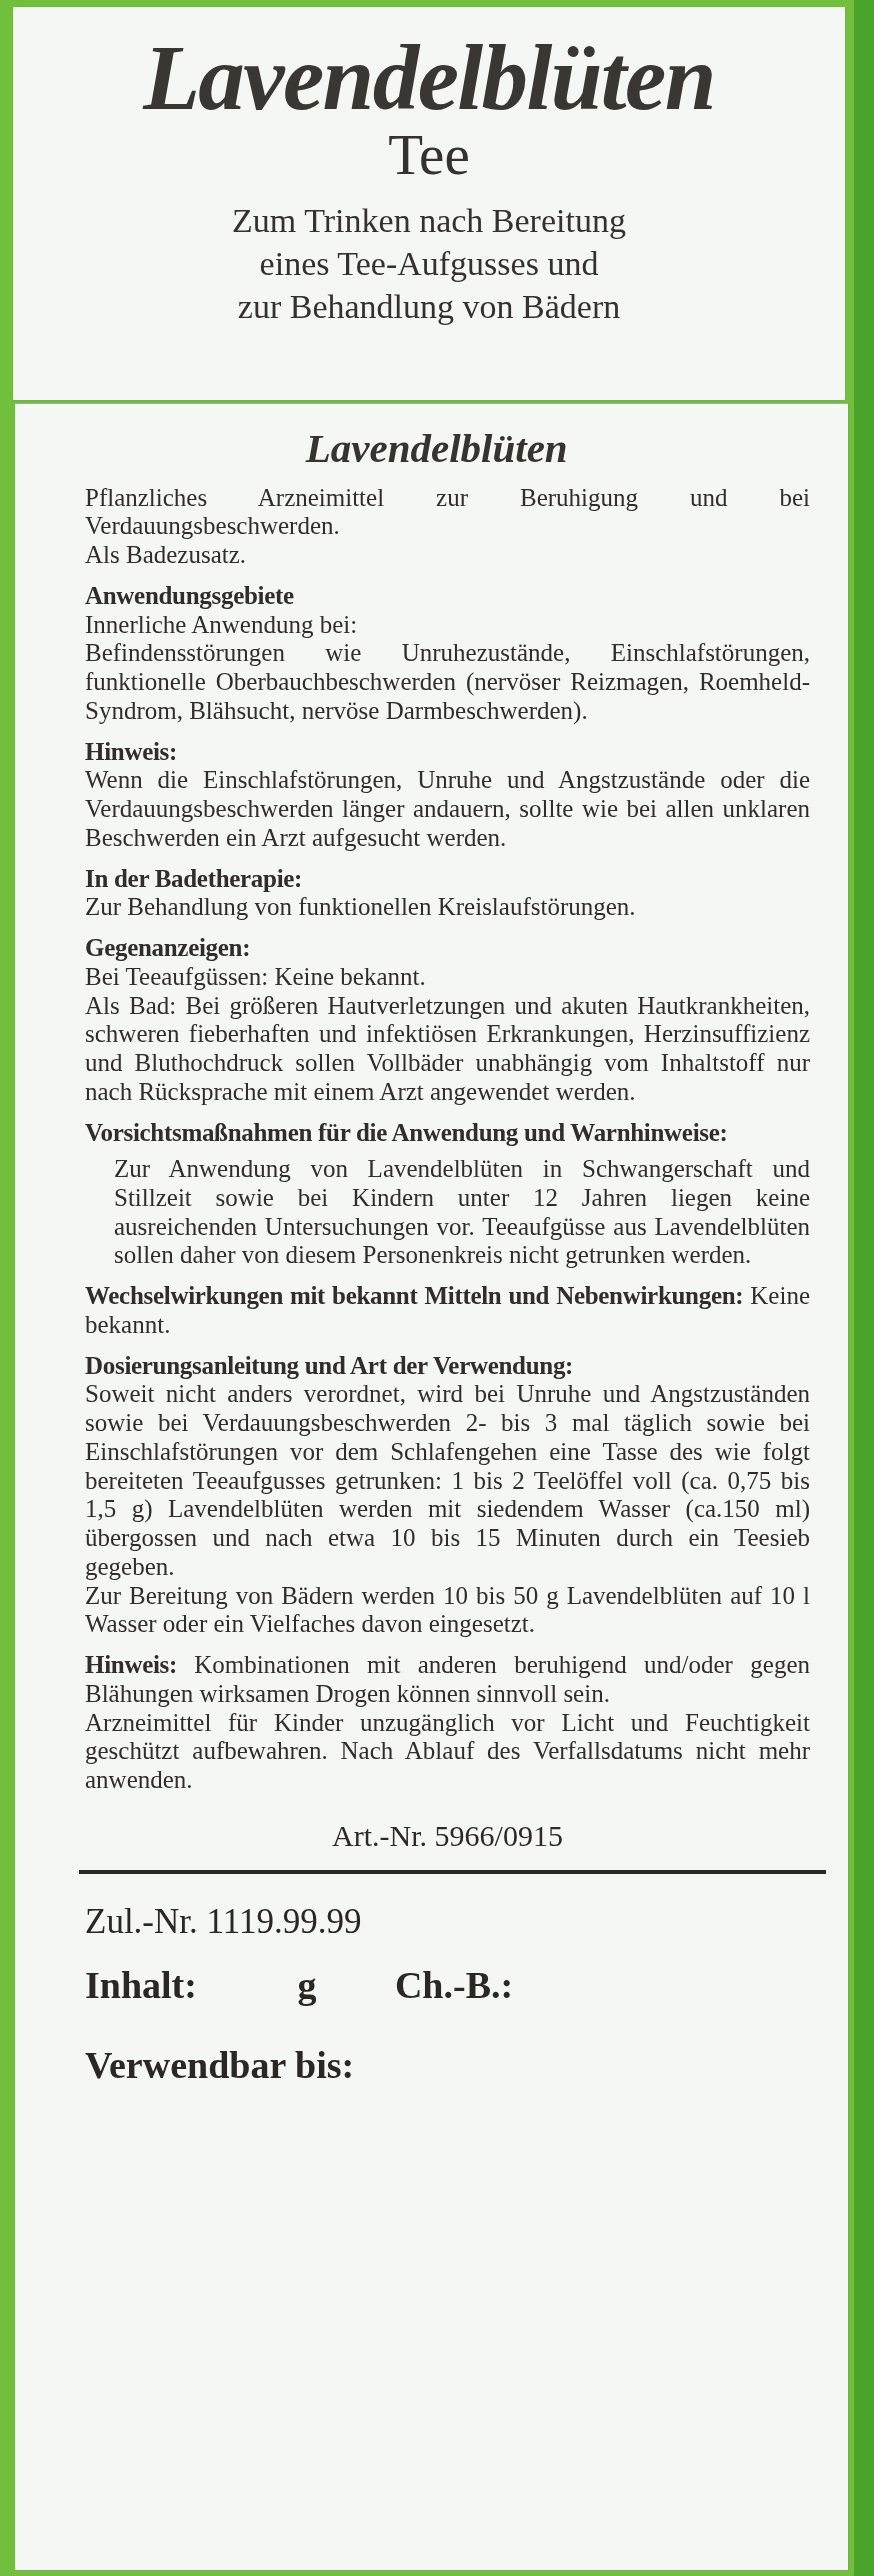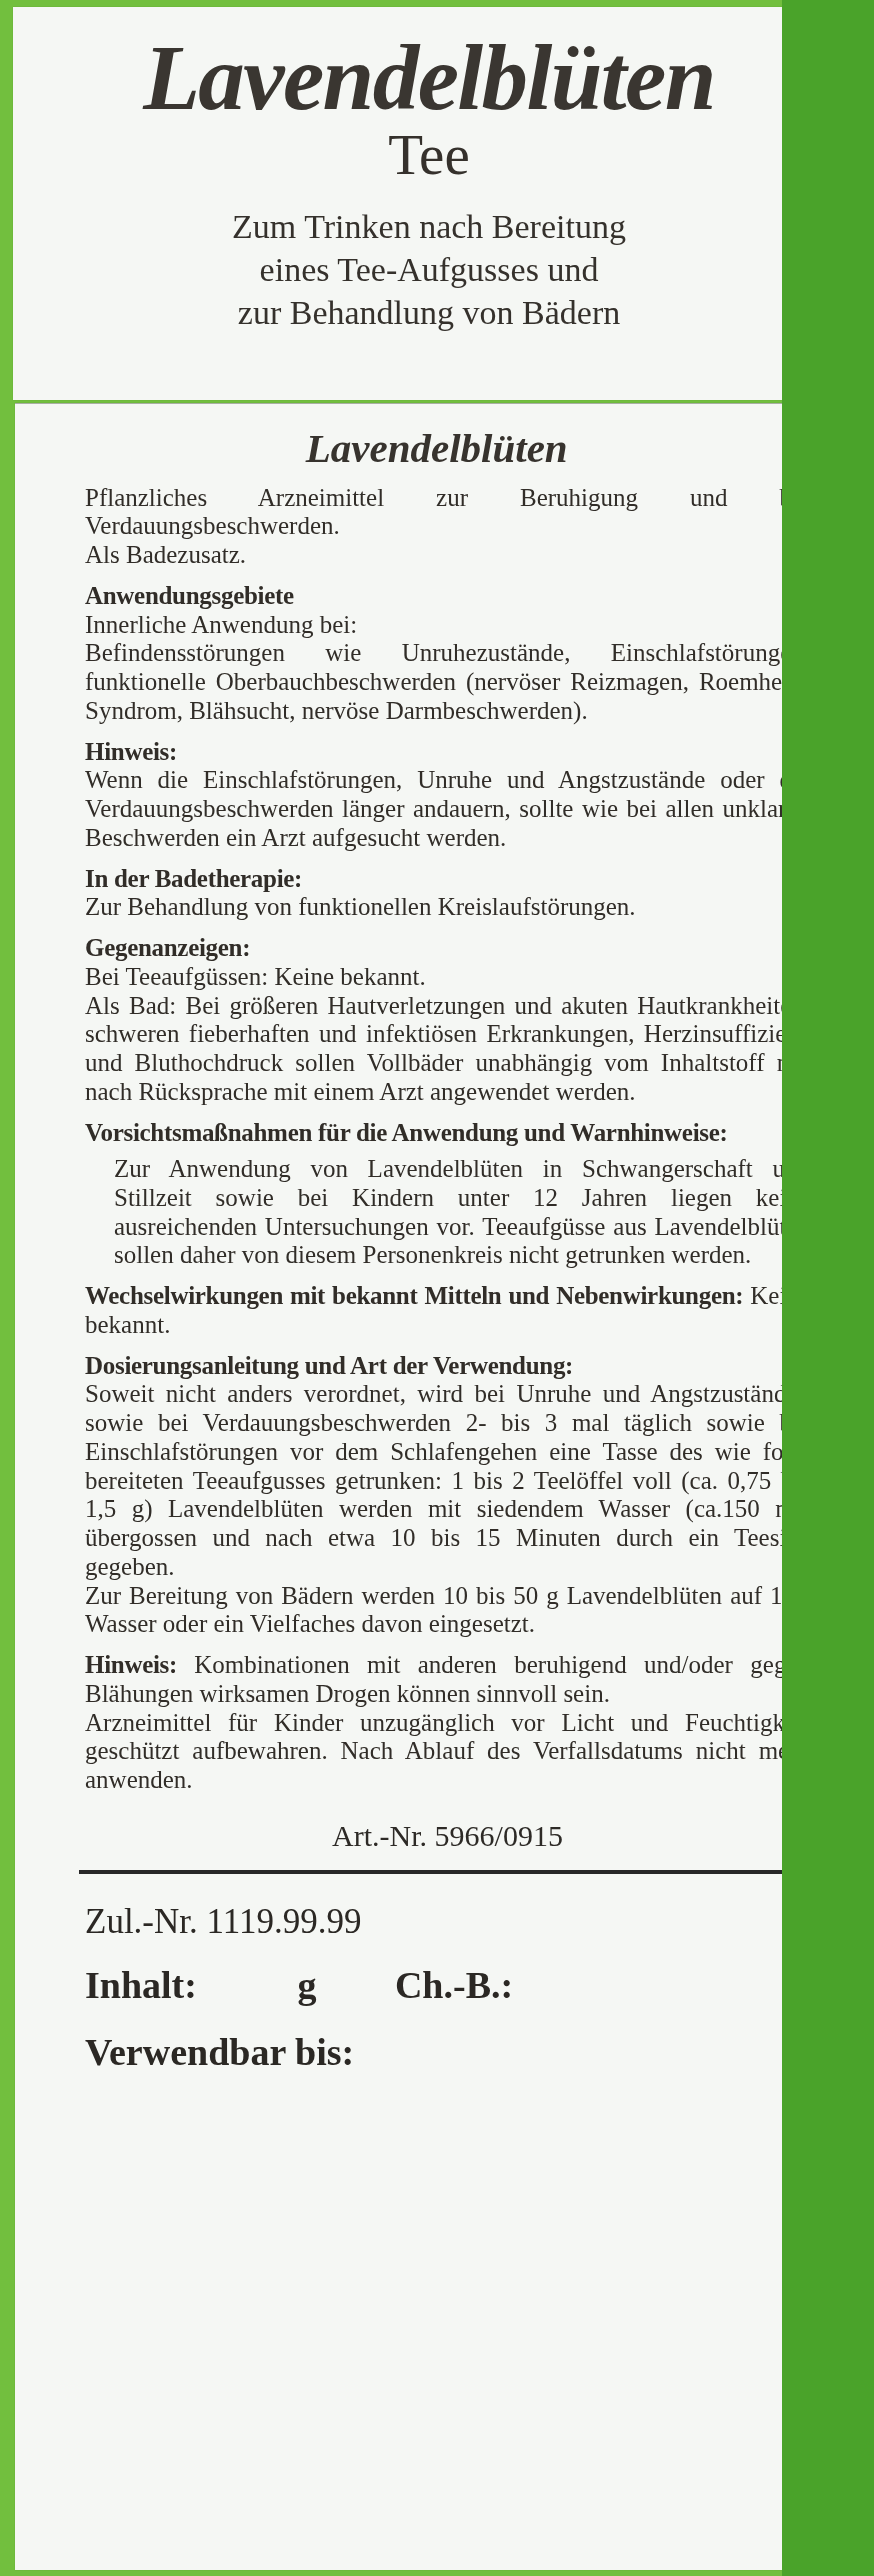--- a/index.html
+++ b/index.html
@@ -1,18 +1,18 @@
 <!DOCTYPE html>
 <html style="font-size:8.7px"><head>
 <meta charset="utf-8">
 <style>
   html, body { margin: 0; padding: 0; background: #4aa32a; }
   .sheet {
     position: relative;
-    width: 782px;
+    width: 854px;
     height: 2576px;
     background: #72bf3e;
     font-family: "Liberation Serif", serif;
     color: #2d2a26;
     overflow: hidden;
   }
   .panel {
     position: absolute;
     background: #f5f7f4;
     box-shadow: 0 0 1.1px rgba(0,0,0,0.15);
@@ -35,21 +35,21 @@
     text-align: center;
     font-size: 57px;
     line-height: 0.95;
     margin-top: 4.3px;
     color: #35312c;
   }
   .front-usage {
     text-align: center;
     font-size: 34px;
     line-height: 1.26;
-    margin-top: 24px;
+    margin-top: 18px;
     color: #35312c;
   }
 
   
   .col { padding: 18.4px 38px 0 70px; }
   .script-heading {
     text-align: center;
     font-style: italic;
     font-weight: bold;
     font-size: 41px;
@@ -73,21 +73,21 @@
     height: 4.3px;
     background: #282828;
     margin-top: 17.3px;
     margin-left: -6.5px;
     width: 747px;
   }
   .zulnr { font-size: 35px; margin-top: 28px; color: #2b2824; }
   .inhalt-row { margin-top: 21px; font-size: 38px; font-weight: bold; color: #2b2824; }
   .inhalt-row .unit-g { display: inline-block; margin-left: 91px; }
   .inhalt-row .chb { display: inline-block; margin-left: 69px; }
-  .verwendbar { font-size: 38px; font-weight: bold; margin-top: 23px; color: #2b2824; }
+  .verwendbar { font-size: 38px; font-weight: bold; margin-top: 36px; color: #2b2824; }
 </style>
 </head>
 <body>
 
 <div class="sheet">
 
   <div class="panel panel-front">
     <div class="front-title">Lavendelblüten</div>
     <div class="front-tee">Tee</div>
     <div class="front-usage">

